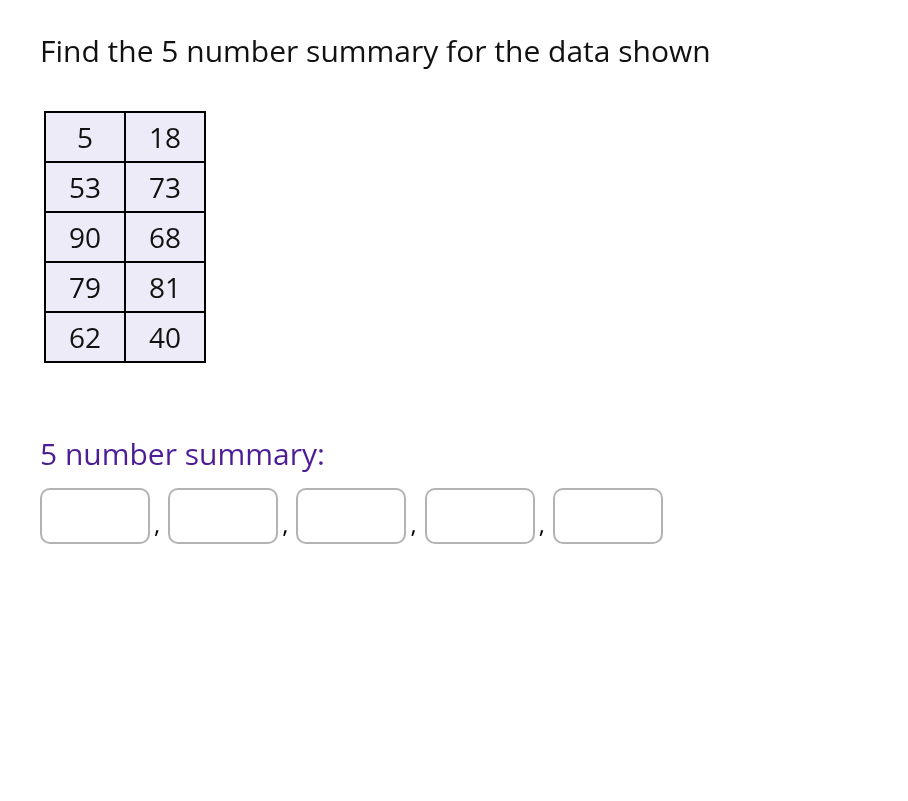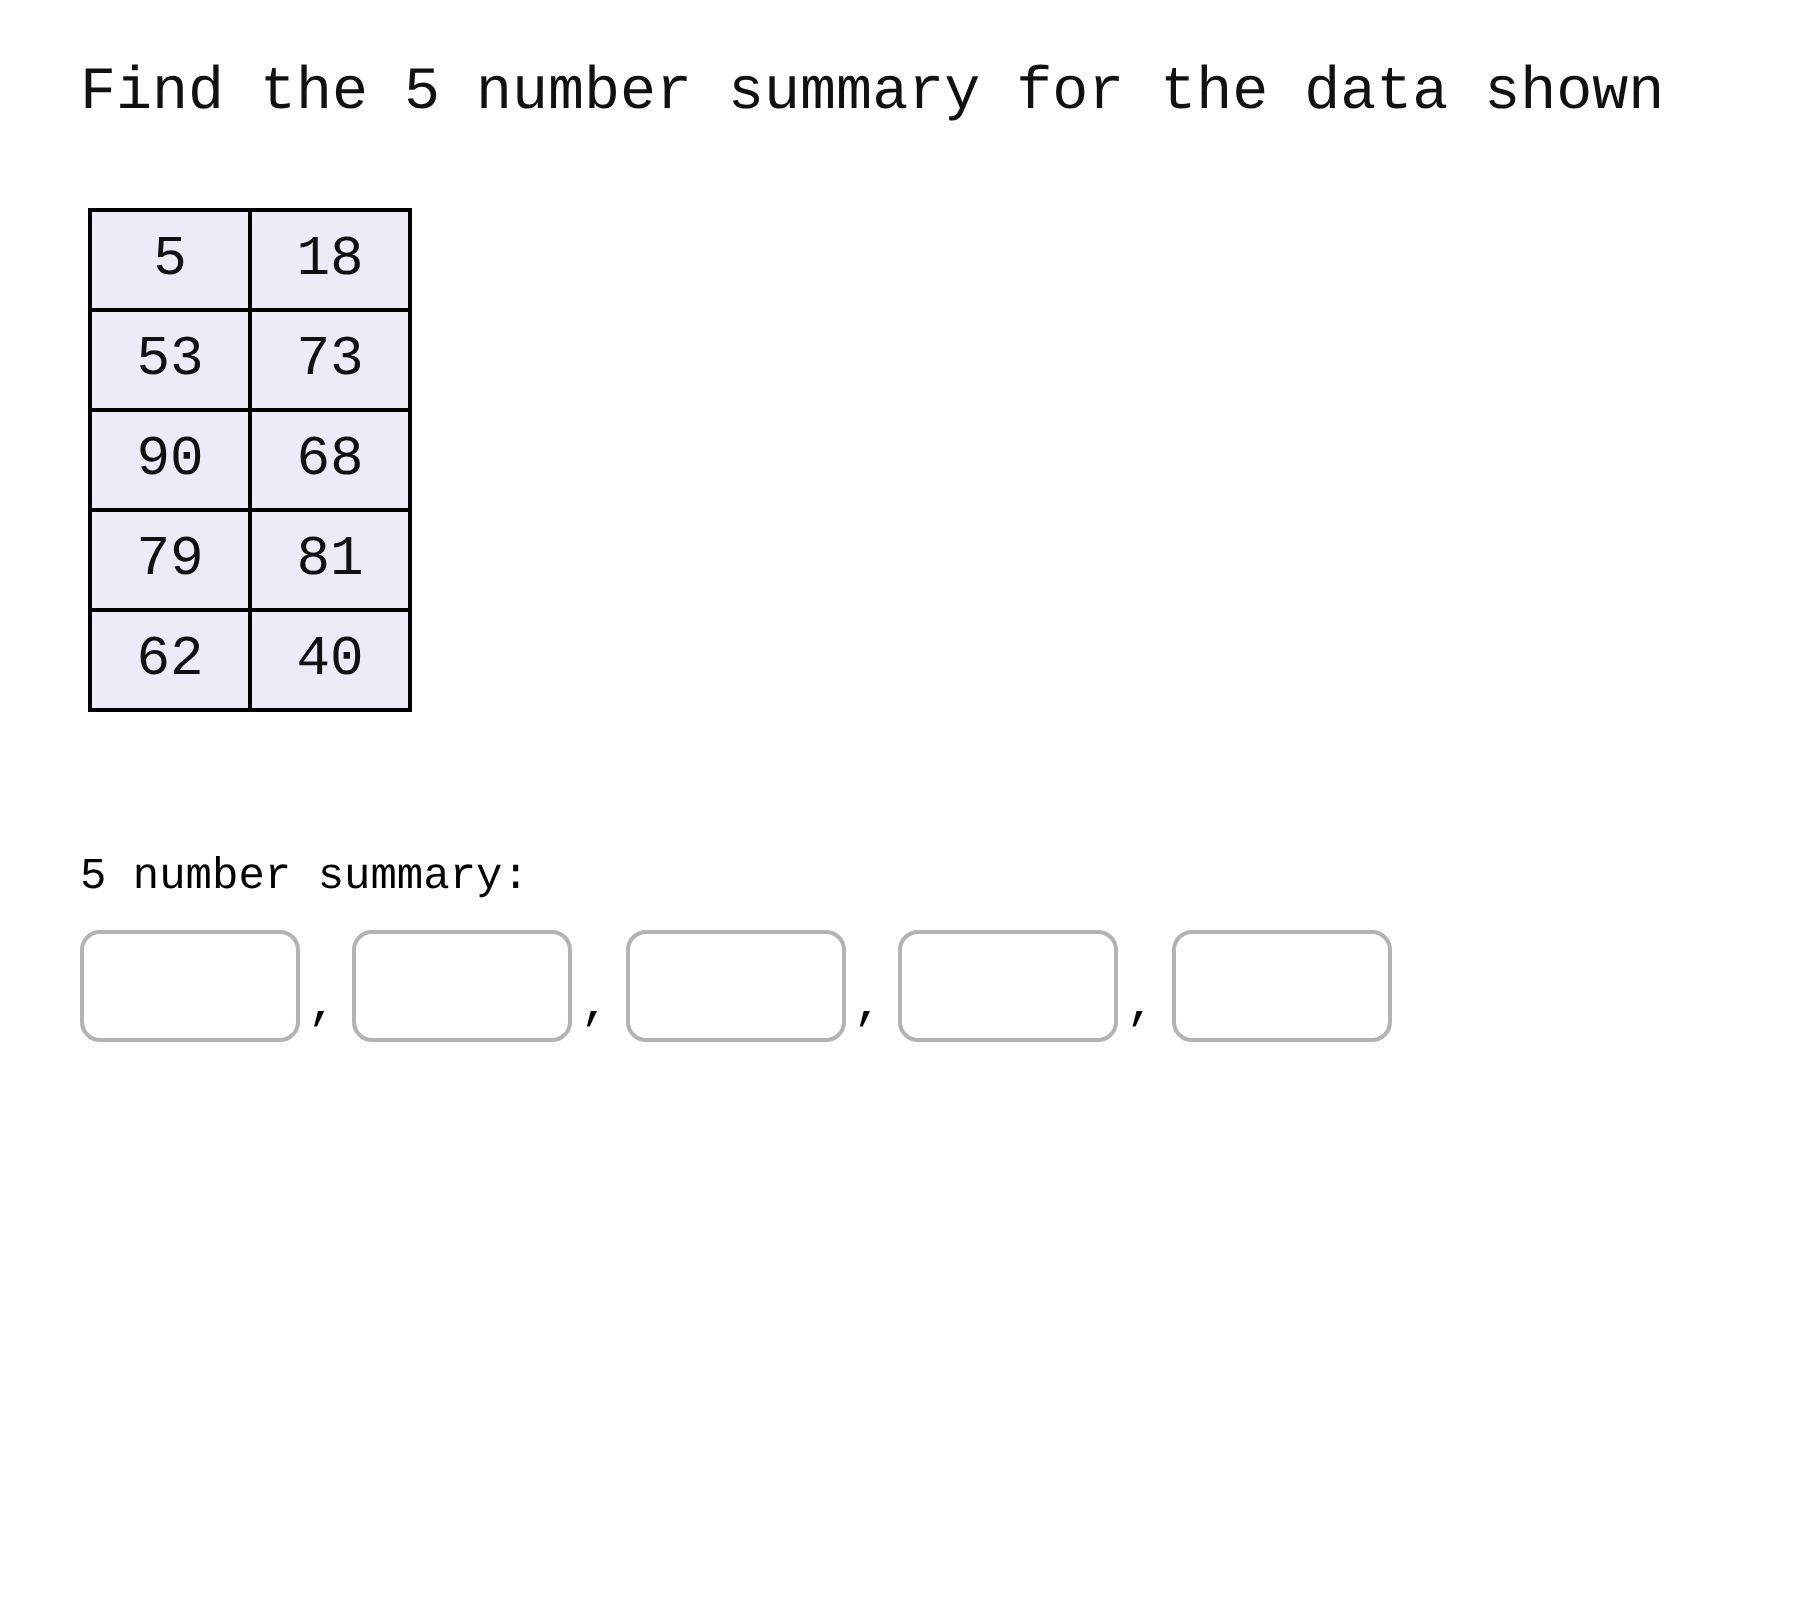--- a/index.html
+++ b/index.html
@@ -1,19 +1,18 @@
 <!DOCTYPE html>
 <html><head>
   <meta charset="utf-8">
   <style>
     * {
       margin: 0;
       padding: 0;
       box-sizing: border-box;
-      font-family: Liberation Mono, monospace;
     }
     body {
       font-family: "Open Sans", "Segoe UI", Arial, sans-serif;
       background: #ffffff;
       width: 908px;
       height: 801px;
       padding: 30px 40px;
       color: #000000;
     }
     .question-text {
@@ -30,23 +29,23 @@
       border: 2px solid #000000;
       background: #ecebf7;
       font-size: 28px;
       text-align: center;
       width: 80px;
       height: 50px;
       padding: 4px 14px;
       color: #111;
     }
     .answer-label {
-      font-size: 22px;
+      font-size: 30px;
       margin-bottom: 14px;
-      color: #000000;
+      color: #4c1d95;
     }
     .answer-row {
       display: flex;
       align-items: flex-end;
       gap: 0;
     }
     .answer-input {
       width: 110px;
       height: 56px;
       border: 2px solid #b3b3b3;

